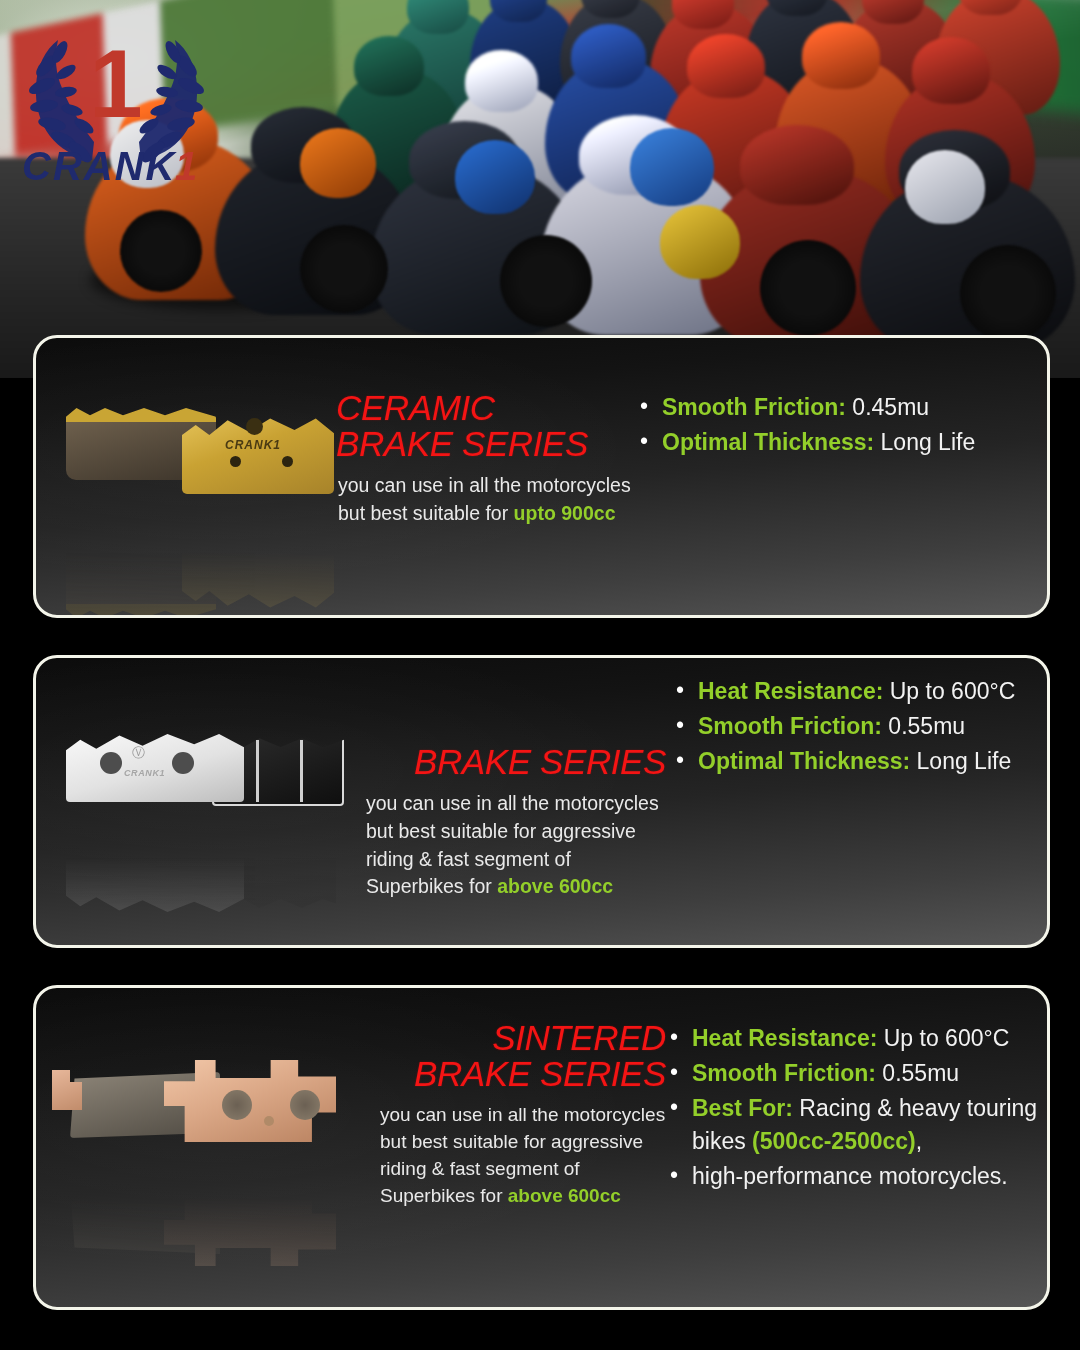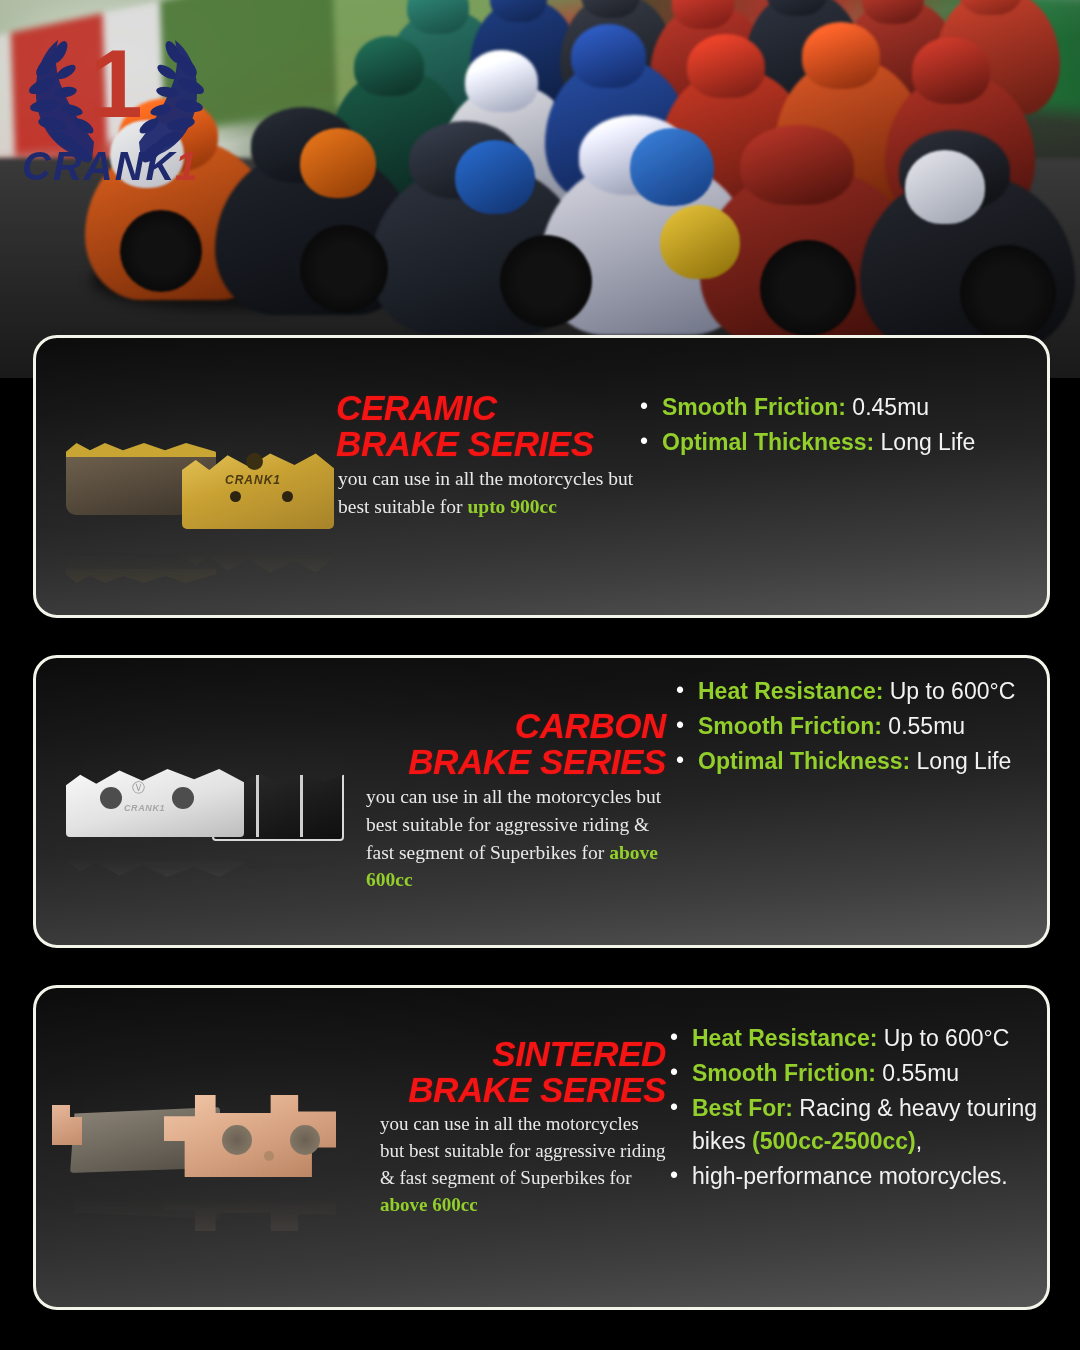--- a/index.html
+++ b/index.html
@@ -87,38 +87,38 @@
   #card-2 { left:33px; top:655px;  width:1017px; height:293px; }
   #card-3 { left:33px; top:985px;  width:1017px; height:325px; }
 
   .card-body { position:relative; display:flex; width:100%; height:100%; }
 
   
   .prod {
     position:relative; flex:0 0 300px; height:100%;
   }
   .pad-stage { position:absolute; left:0; right:0; }
-  .pad { position:absolute; filter:blur(.4px);margin-top:35px; }
+  .pad { position:absolute; filter:blur(.4px); }
   .pad-reflect {
     position:absolute; transform:scaleY(-1);
     opacity:.22;
     -webkit-mask-image:linear-gradient(to bottom, rgba(0,0,0,.85), rgba(0,0,0,0) 72%);
             mask-image:linear-gradient(to bottom, rgba(0,0,0,.85), rgba(0,0,0,0) 72%);
   }
 
   
   .headings { position:relative; flex:0 0 310px; padding-top:14px; }
   .series-title {
-    color:#f41414; font-weight:bold; font-style:italic;
+    color:#f41414; font-weight:normal; font-style:italic;
     font-size:34px; line-height:1.02; letter-spacing:-.4px;
     text-align:left;
     text-shadow:0 0 2px rgba(255,0,0,.35);
   }
   .series-desc {
-    color:#e9e9e9; font-size:19.5px; line-height:1.42; margin-top:4px;font-family:Liberation Serif, serif;
+    color:#e9e9e9; font-size:19.5px; line-height:1.42; margin-top:11px;
   }
   .hl { color:#93cf2a; font-weight:bold; }
 
   .specs { position:relative; flex:1 1 auto; padding-top:10px; }
   .specs ul { list-style:none; }
   .specs li {
     position:relative; color:#f2f2f2; font-size:23px; line-height:1.47;
     padding-left:26px; margin-bottom:1px;
   }
   .specs li::before{
@@ -135,21 +135,21 @@
   #card-1 .headings { flex:0 0 300px; padding-top:52px; }
   #card-1 .series-title { font-size:35px; }
   #card-1 .specs { padding-top:53px; padding-right:8px; }
   #card-1 .series-desc { padding-left:2px; }
 
   #card-2 .headings { flex:0 0 330px; padding-top:50px; padding-left:4px; text-align:right; }
   #card-2 .series-title { text-align:right; font-size:35px; }
   #card-2 .series-desc { text-align:left; padding-left:26px; }
   #card-2 .specs { padding-top:17px; padding-left:6px; }
 
-  #card-3 .headings { flex:0 0 330px; padding-top:48px; padding-left:10px; text-align:right; }
+  #card-3 .headings { flex:0 0 330px; padding-top:32px; padding-left:10px; text-align:right; }
   #card-3 .series-title { text-align:right; font-size:35px; }
   #card-3 .series-desc { text-align:left; padding-left:34px; font-size:19px; }
   #card-3 .specs { padding-top:34px; padding-left:0px; }
   #card-3 .specs li { font-size:23px; }
 </style>
 </head>
 <body>
 
 <div class="page">
 
@@ -315,21 +315,21 @@
         <div class="pad-stage pad-reflect" style="top:168px;left:8px;width:292px;height:110px;">
           <div class="pad" style="left:168px;top:24px;width:132px;height:72px;background:linear-gradient(160deg,#2c2c2c,#0f0f0f);border:2px solid #d9d9d9;
                       clip-path:polygon(0 22%,10% 8%,22% 20%,36% 6%,52% 18%,68% 6%,84% 18%,100% 8%,100% 100%,0 100%);"></div>
           <div class="pad" style="left:22px;top:18px;width:178px;height:74px;background:linear-gradient(165deg,#fbfbfb,#bdbdbd);
                       clip-path:polygon(0 30%,8% 16%,17% 28%,30% 10%,43% 24%,57% 8%,72% 22%,86% 8%,100% 26%,100% 100%,0 100%);"></div>
         </div>
       </div>
 
       <div class="headings">
         <div class="series-title">
-          <span>CARBON</span><br>
+          <br>
           <span>BRAKE SERIES</span>
         </div>
         <div class="series-desc"><span>you can use in all the motorcycles but best suitable for aggressive riding &amp; fast segment of Superbikes for </span><span class="hl">above 600cc</span></div>
       </div>
 
       <div class="specs">
         <ul>
           <li class="b-white"><span class="spec-k">Heat Resistance:</span><span class="spec-v"> Up to 600°C</span></li>
           <li class="b-white"><span class="spec-k">Smooth Friction:</span><span class="spec-v"> 0.55mu</span></li>
           <li class="b-white"><span class="spec-k">Optimal Thickness:</span><span class="spec-v"> Long Life</span></li>

